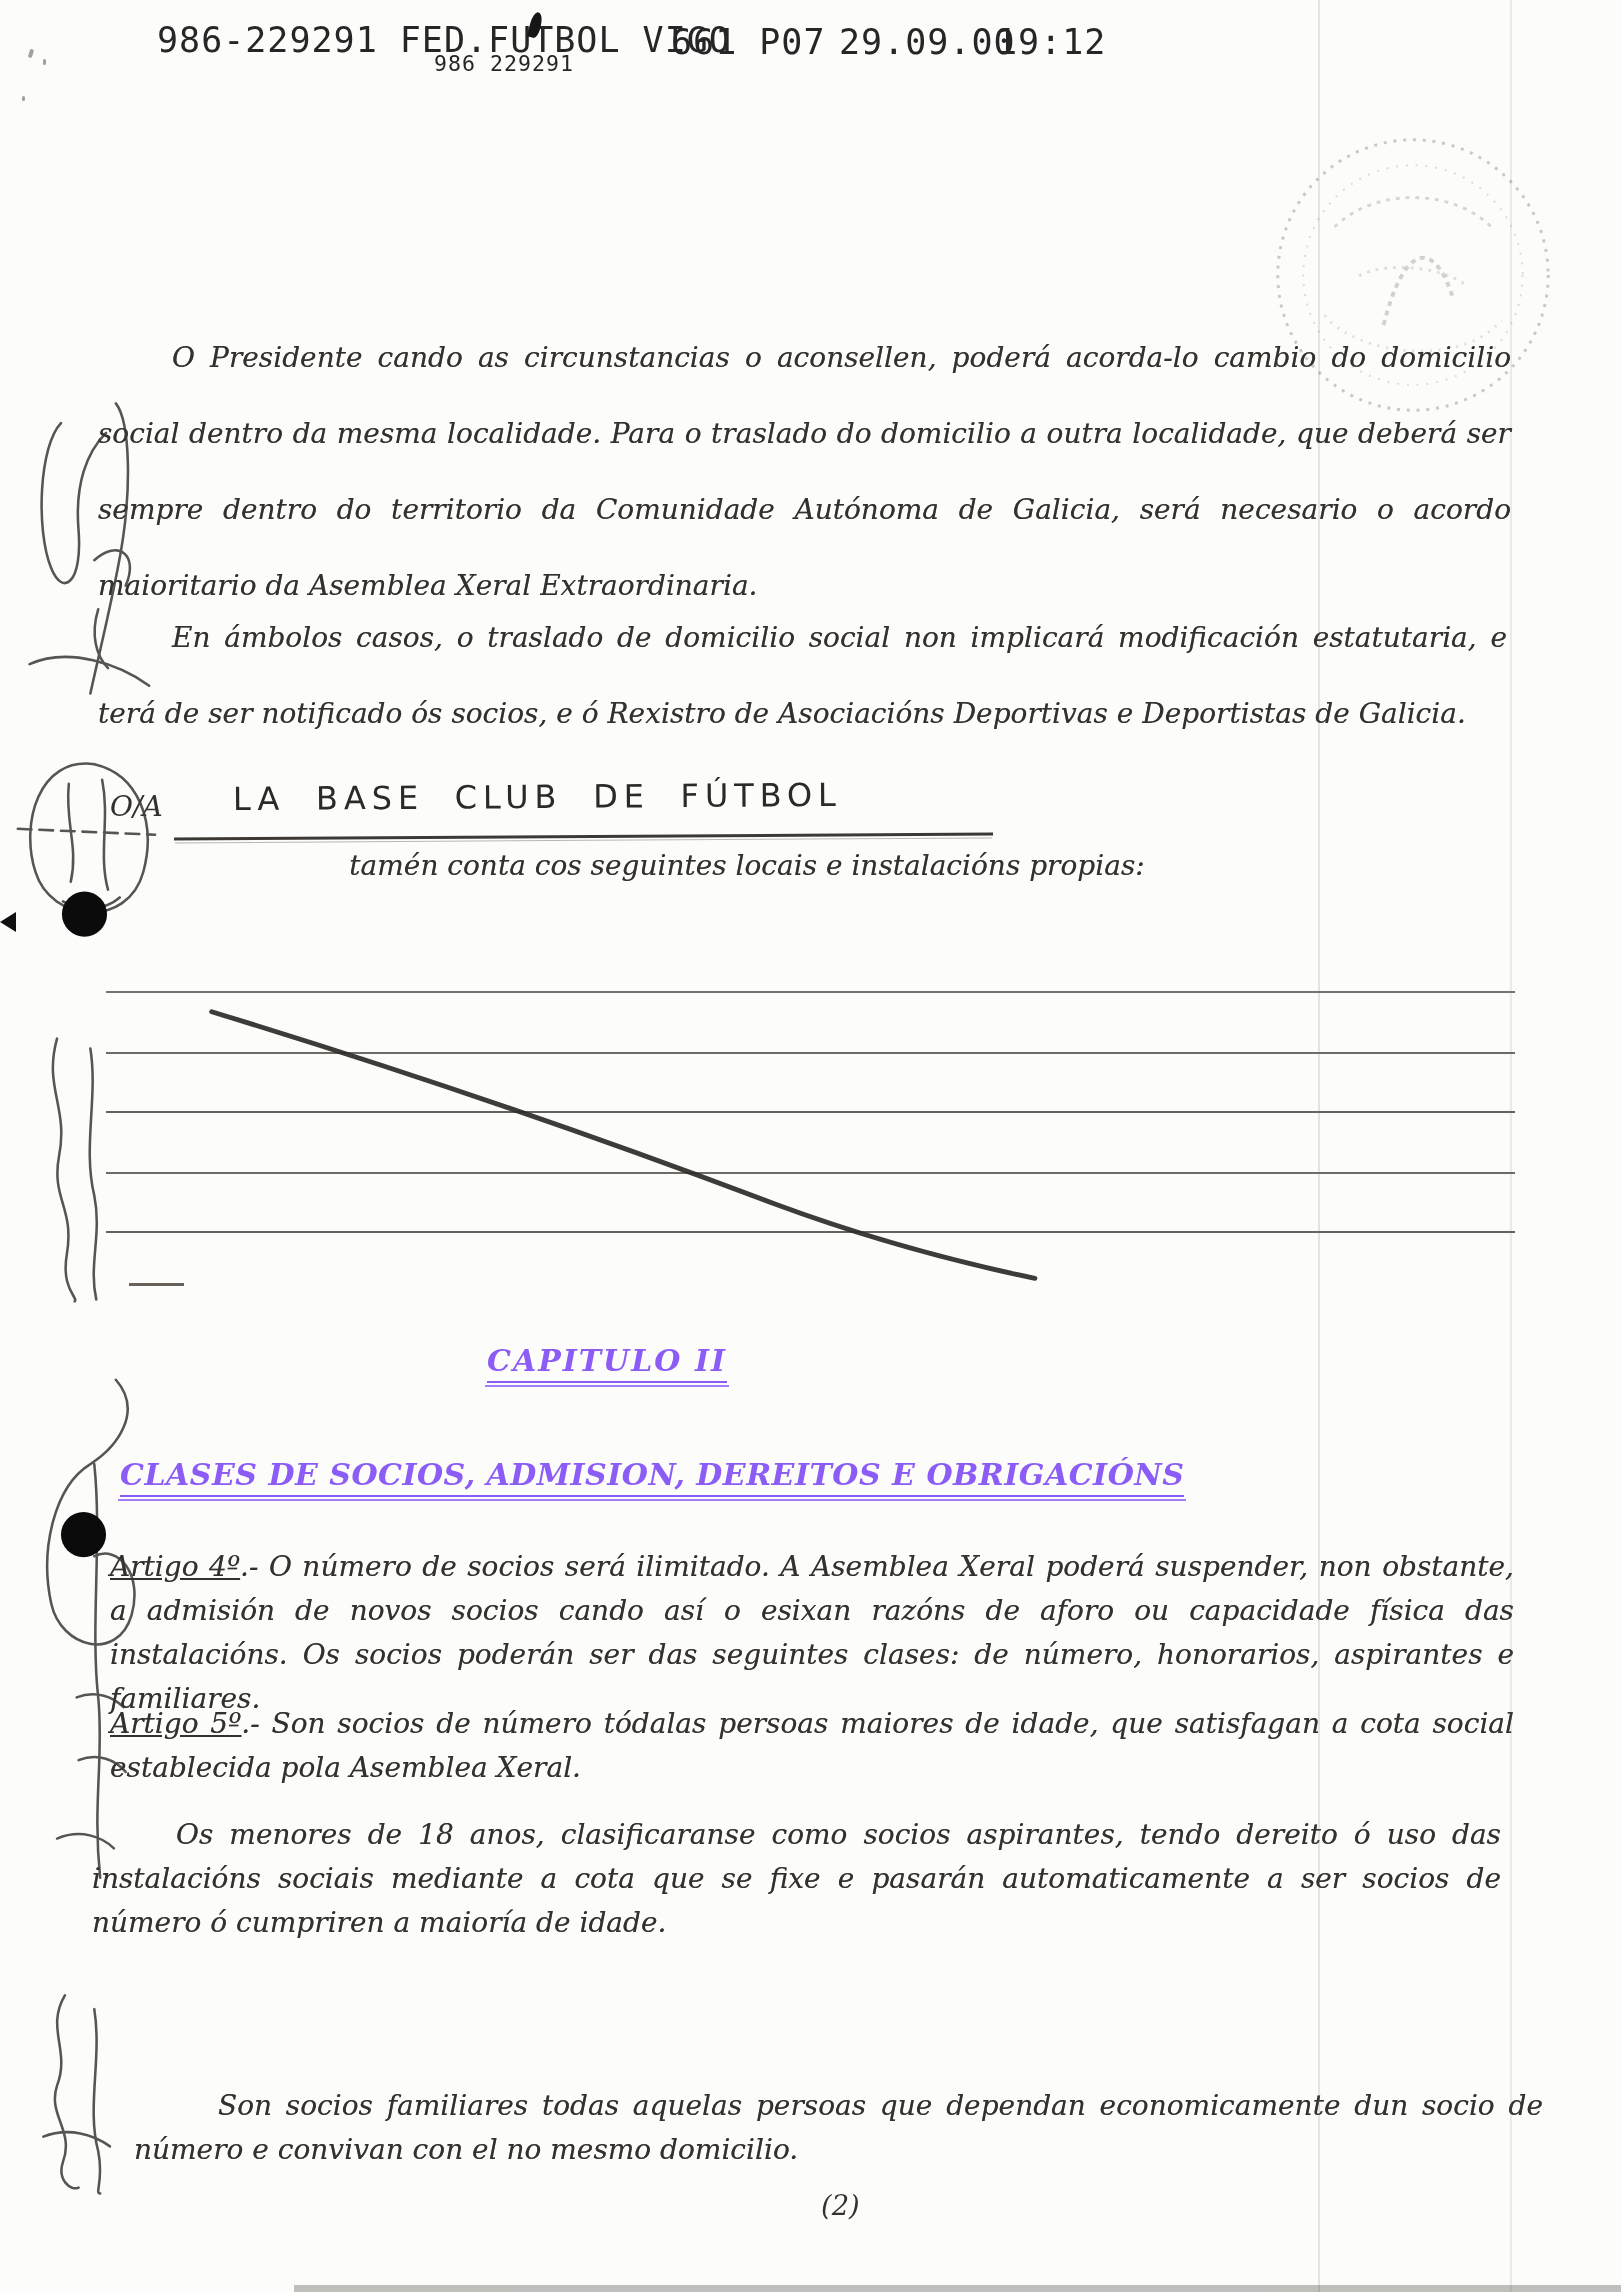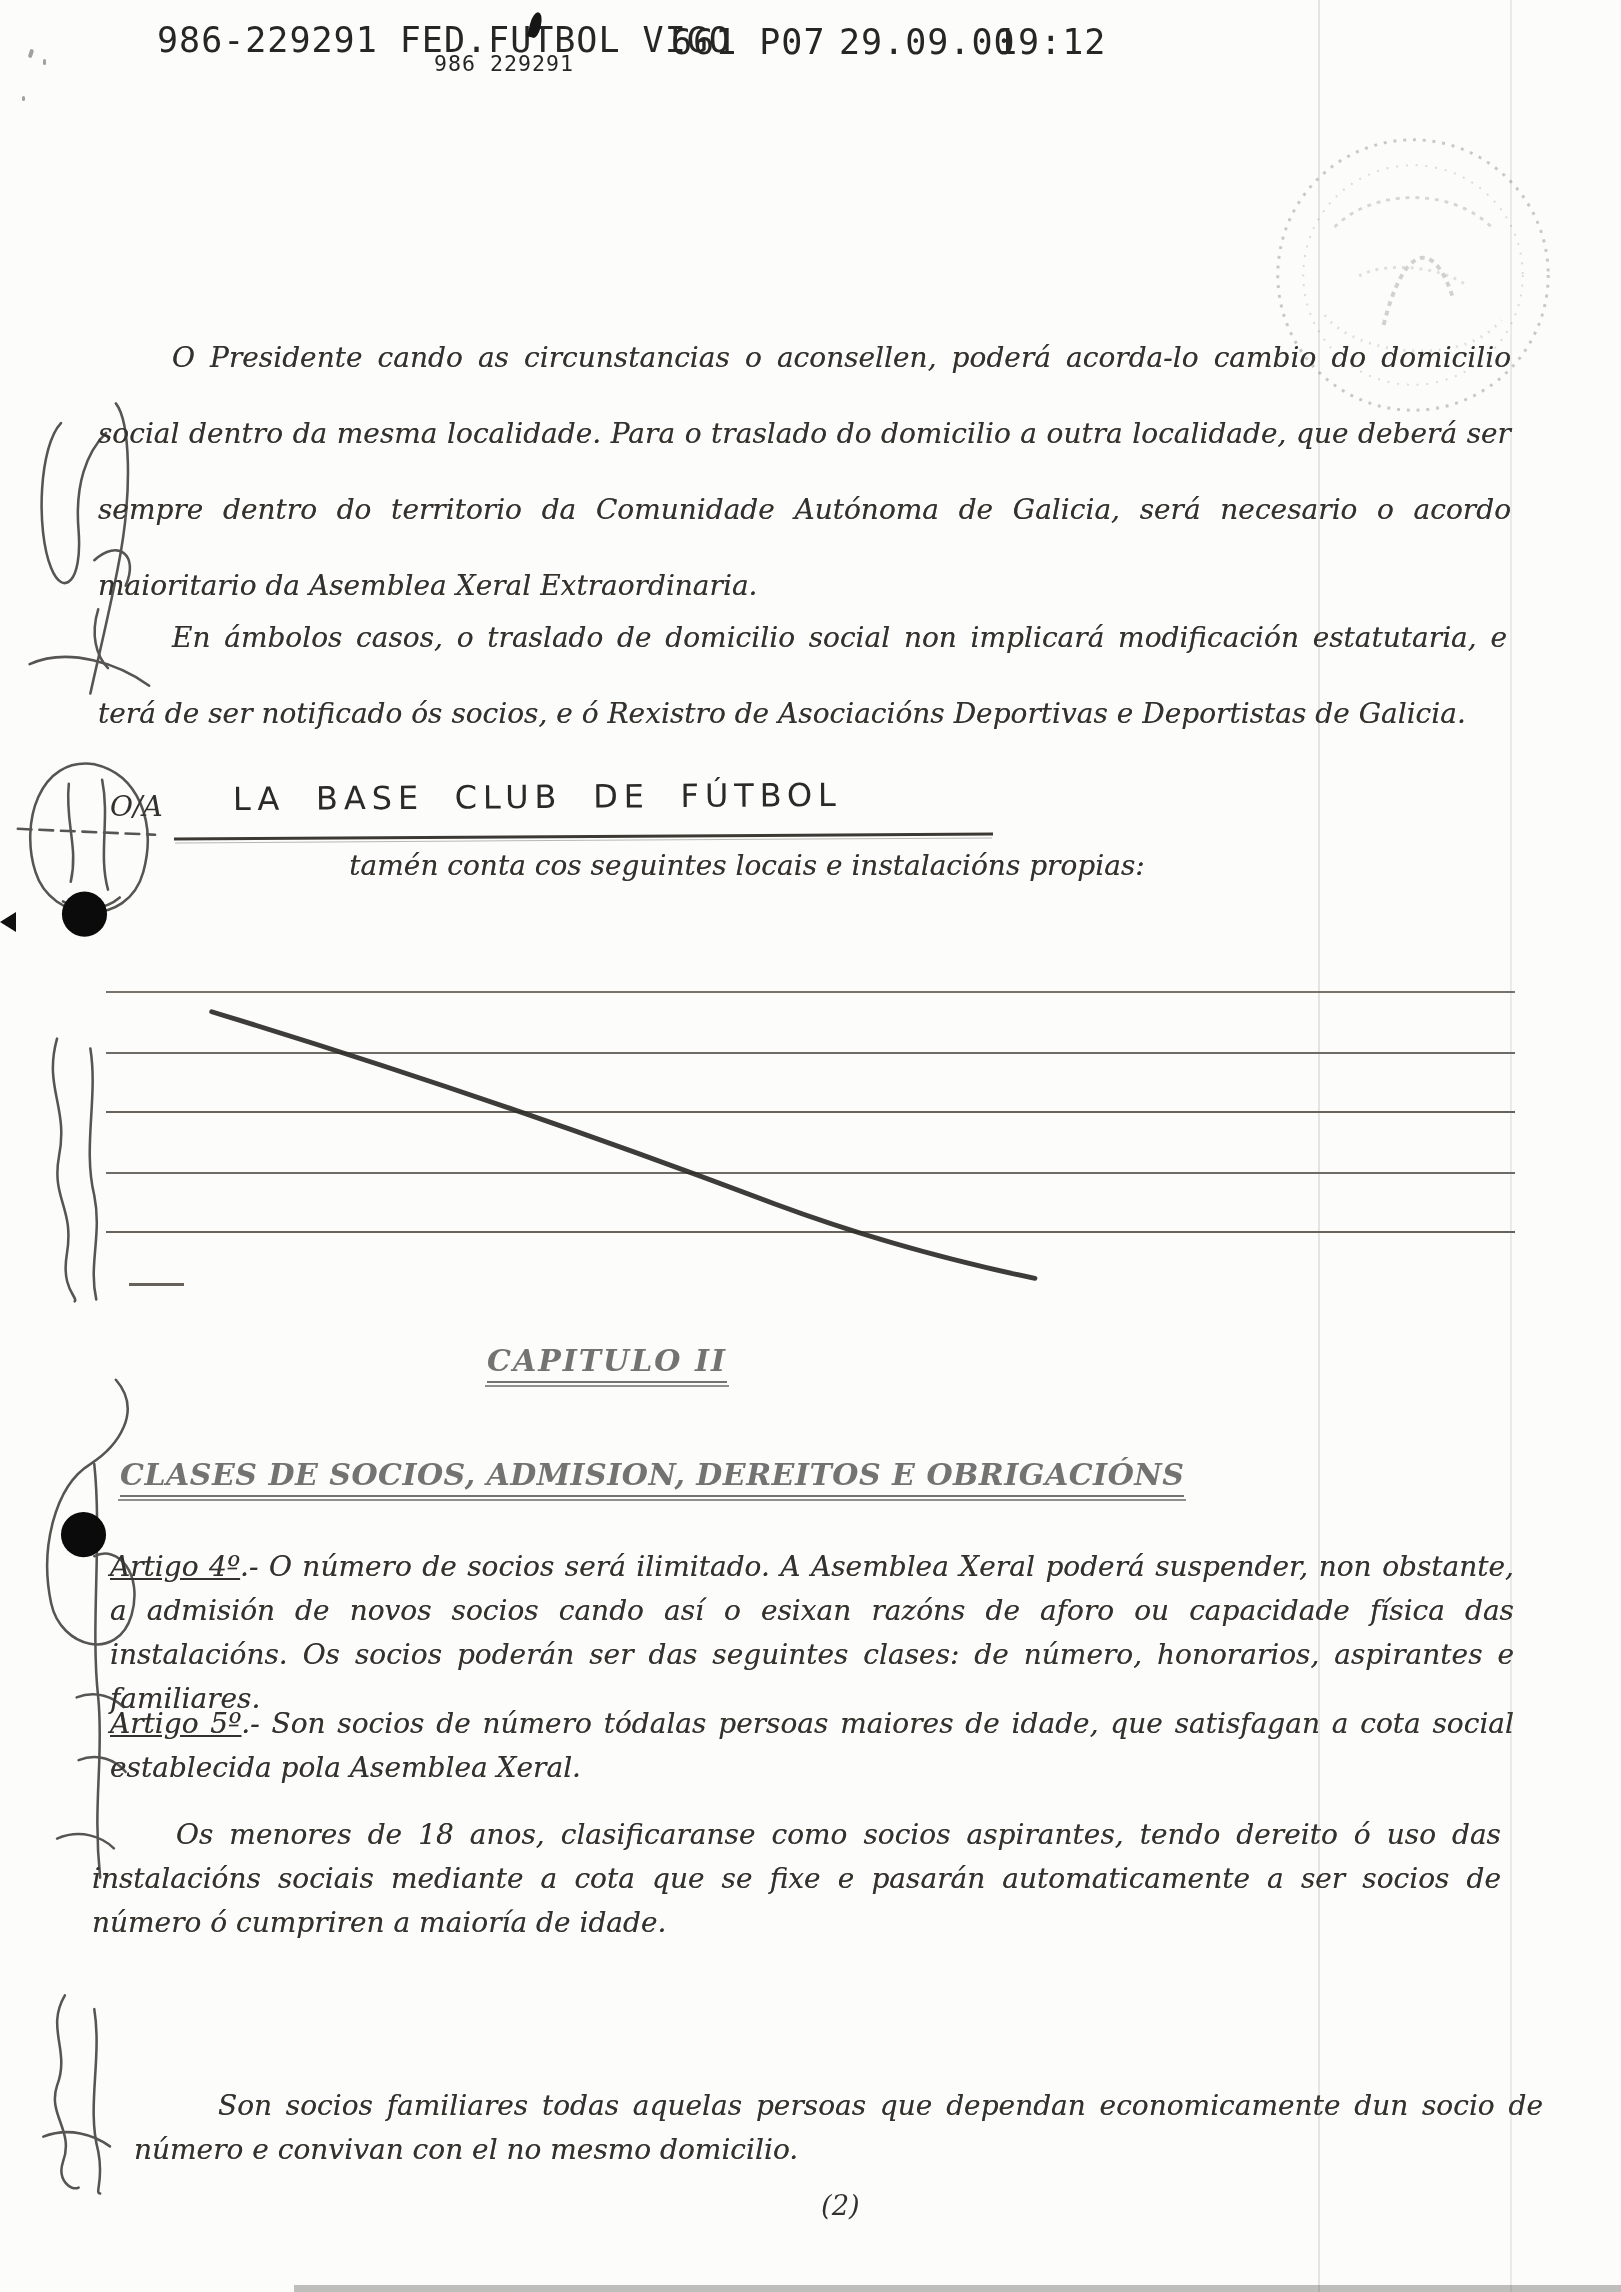--- a/index.html
+++ b/index.html
@@ -62,21 +62,21 @@
   }
   
   .ruled{
     position:absolute; left:106px; width:1409px; height:2px;
     background:#56514a; opacity:.85;
   }
   .ruled.short{left:129px; width:55px; height:2.9px; opacity:.9;}
   
   .chapter, .section{
     position:absolute; margin:0; font-style:italic; font-weight:bold;
-    color:#737373; white-space:nowrap;
+    color:#8b5cf6; white-space:nowrap;
   }
   .chapter{left:487px; top:1343px; font-size:30px; letter-spacing:2px;}
   .section{left:120px; top:1457px; font-size:30px; letter-spacing:0.5px;}
   .dbl{
     display:inline-block; position:relative;
     border-bottom:2px solid currentColor; padding-bottom:2.9px;
   }
   .dbl::after{
     content:""; position:absolute; left:-2px; right:-2px; bottom:-5.9px;
     height:2px; background:currentColor; opacity:.8;

